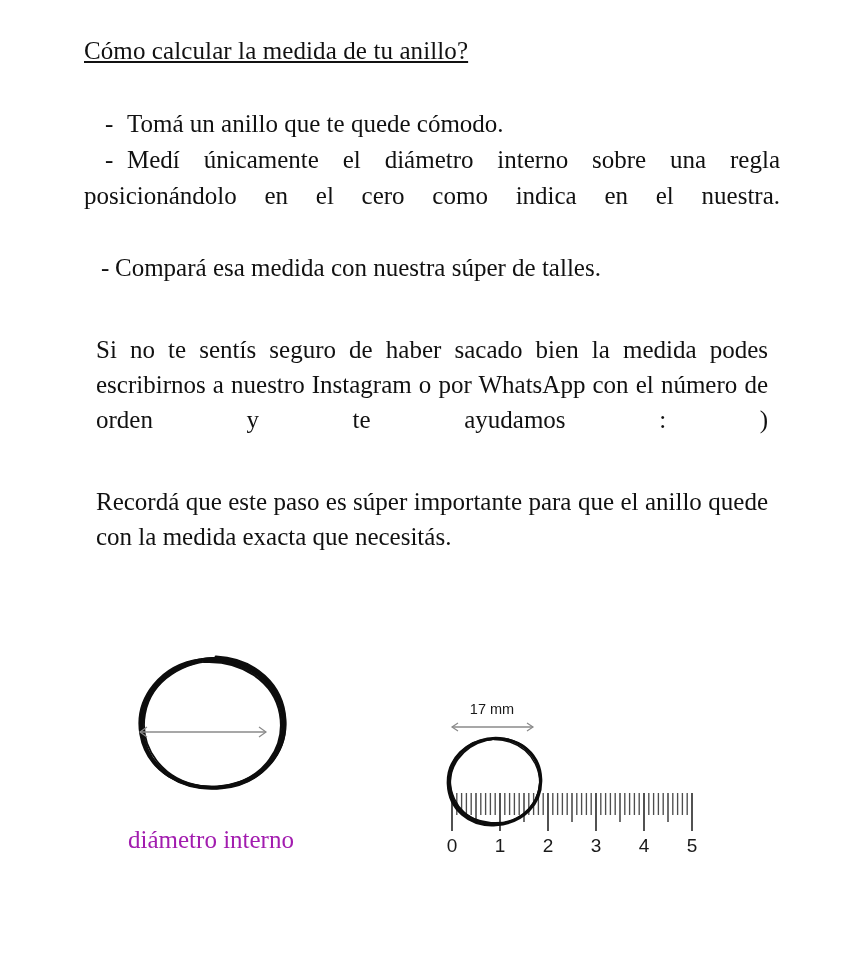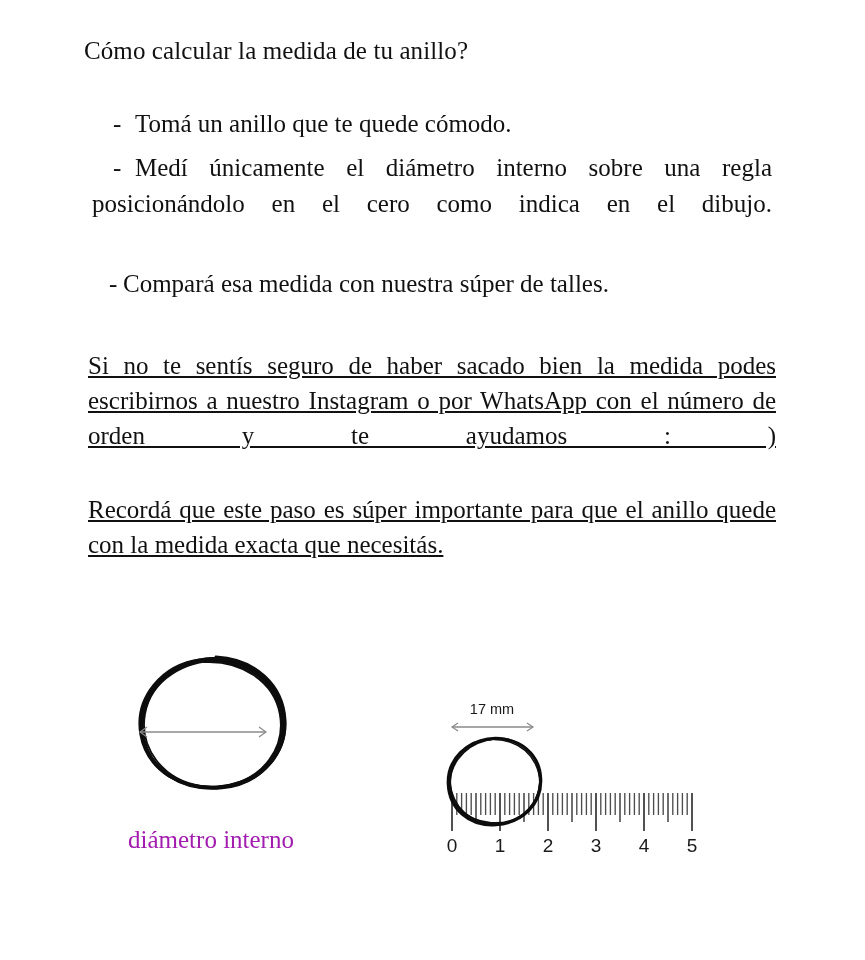--- a/index.html
+++ b/index.html
@@ -29,36 +29,37 @@
     top: 34px;
     width: 696px;
   }
 
   .doc-title {
     font-size: 25px;
     line-height: 34px;
     letter-spacing: 0.1px;
     margin: 0 0 0 0;
     font-weight: 400;
+    text-decoration: underline;
   }
 
   .steps {
     margin: 0;
     padding: 0;
     list-style: none;
     margin-top: 38px;
   }
   .step {
     position: relative;
     font-size: 25px;
     line-height: 36px;
     text-align: justify;
     text-justify: inter-word;
     padding-left: 0;
-    margin: 8px;
+    margin: 0;
   }
   .step .dash {
     display: inline-block;
     width: 22px;
     margin-left: 21px;
   }
   .step-1 .body { }
   .step-2 { text-align: justify; }
   .step-2::after {
     content: "";
@@ -66,24 +67,23 @@
     width: 100%;
   }
   .step-3 .dash { margin-left: 17px; width: 14px; }
 
   .para-block {
     margin-top: 46px;
   }
   .para {
     font-size: 25px;
     line-height: 35px;
-    margin: 4px;
+    margin: 12px;
     text-align: justify;
     text-justify: inter-word;
-    text-decoration: underline;
   }
   .para.justified::after {
     content: "";
     display: inline-block;
     width: 100%;
   }
   .para + .para { margin-top: 0; }
 
   
   .figures {
@@ -163,21 +163,21 @@
 
     <div class="doc-title">Cómo calcular la medida de tu anillo?</div>
 
     <div class="steps">
 
       <div class="step step-1">
         <span class="dash">-</span><span class="body">Tomá un anillo que te quede cómodo.</span>
       </div>
 
       <div class="step step-2">
-        <span class="dash">-</span><span class="body">Medí únicamente el diámetro interno sobre una regla posicionándolo en el cero como indica en el dibujo.</span>
+        <span class="dash">-</span><span class="body">Medí únicamente el diámetro interno sobre una regla posicionándolo en el cero como indica en el nuestra.</span>
       </div>
 
       <div class="step step-3">
         <span class="dash">-</span><span class="body">Compará esa medida con nuestra súper de talles.</span>
       </div>
 
     </div>
 
     <div class="para-block">
       <p class="para justified">Si no te sentís seguro de haber sacado bien la medida podes escribirnos a nuestro Instagram o por WhatsApp con el número de orden y te ayudamos : )</p>

